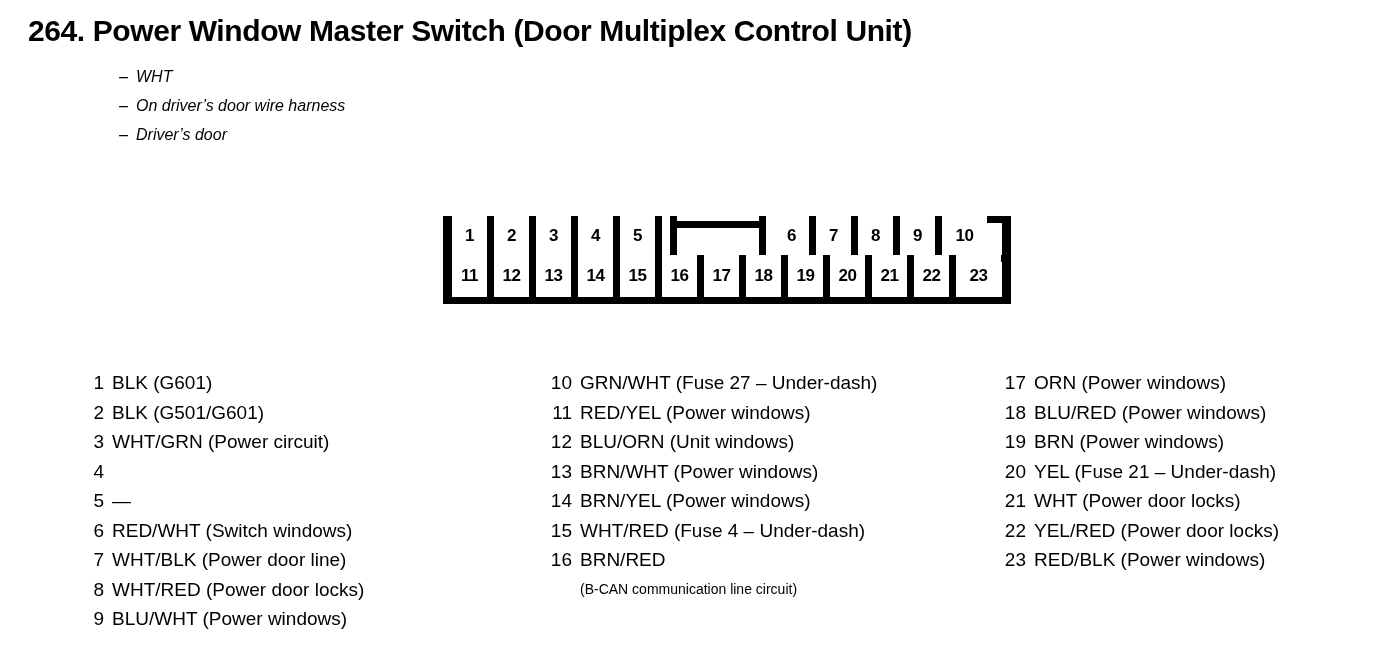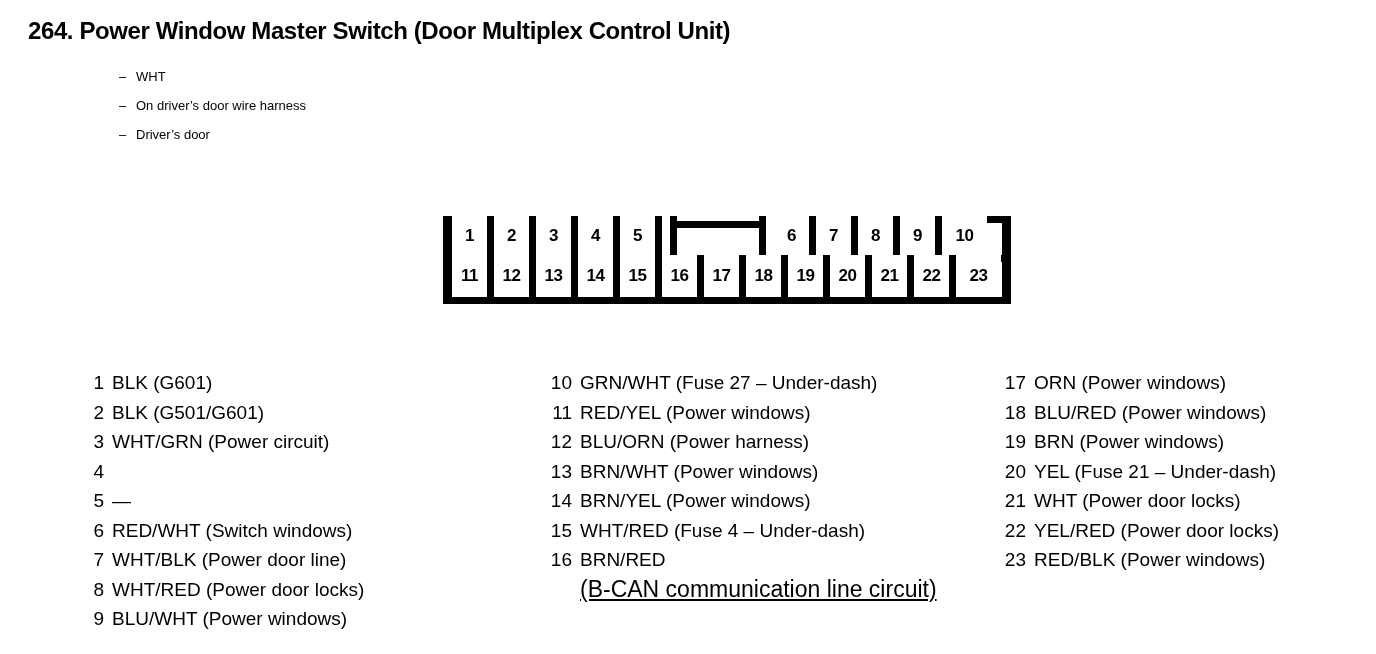--- a/index.html
+++ b/index.html
@@ -17,38 +17,39 @@
   }
 
   
   #header {
     position: absolute;
     left: 28px;
     top: 12px;
     width: 1330px;
   }
   #title {
-    font-size: 24px;
+    font-size: 30px;
     font-weight: bold;
     letter-spacing: -0.4px;
     white-space: nowrap;
     line-height: 38px;
   }
   #subtitle-list {
     margin: 0;
     padding: 0;
     list-style: none;
     position: absolute;
     left: 91px;
     top: 50px;
   }
   #subtitle-list li {
-    font-size: 13px;
+    font-size: 16px;
     line-height: 29px;
     white-space: nowrap;
+    font-style: italic;
   }
   .dash-prefix {
     display: inline-block;
     width: 17px;
   }
 
   
   #connector {
     position: absolute;
     left: 443px;
@@ -169,24 +170,23 @@
   .legend-num {
     flex: 0 0 auto;
     text-align: right;
     padding-right: 8px;
   }
   #legend-col-1 .legend-num { width: 14px; }
   #legend-col-2 .legend-num { width: 26px; }
   #legend-col-3 .legend-num { width: 26px; }
   .legend-text { flex: 0 0 auto; }
   .legend-subline {
-    font-size: 23px;
+    font-size: 14px;
     line-height: 29.5px;
     white-space: nowrap;
-    text-decoration: underline;
   }
   #legend-col-2 .legend-subline { padding-left: 34px; }
 </style>
 </head>
 <body>
 
 <div id="header">
   <div id="title">264. Power Window Master Switch (Door Multiplex Control Unit)</div>
   <ul id="subtitle-list">
     <li><span class="dash-prefix">–</span><span>WHT</span></li>
@@ -289,21 +289,21 @@
     <div class="legend-item">
         <span class="legend-num">10</span>
         <span class="legend-text">GRN/WHT (Fuse 27 – Under-dash)</span>
       </div>
     <div class="legend-item">
         <span class="legend-num">11</span>
         <span class="legend-text">RED/YEL (Power windows)</span>
       </div>
     <div class="legend-item">
         <span class="legend-num">12</span>
-        <span class="legend-text">BLU/ORN (Power harness)</span>
+        <span class="legend-text">BLU/ORN (Unit windows)</span>
       </div>
     <div class="legend-item">
         <span class="legend-num">13</span>
         <span class="legend-text">BRN/WHT (Power windows)</span>
       </div>
     <div class="legend-item">
         <span class="legend-num">14</span>
         <span class="legend-text">BRN/YEL (Power windows)</span>
       </div>
     <div class="legend-item">

